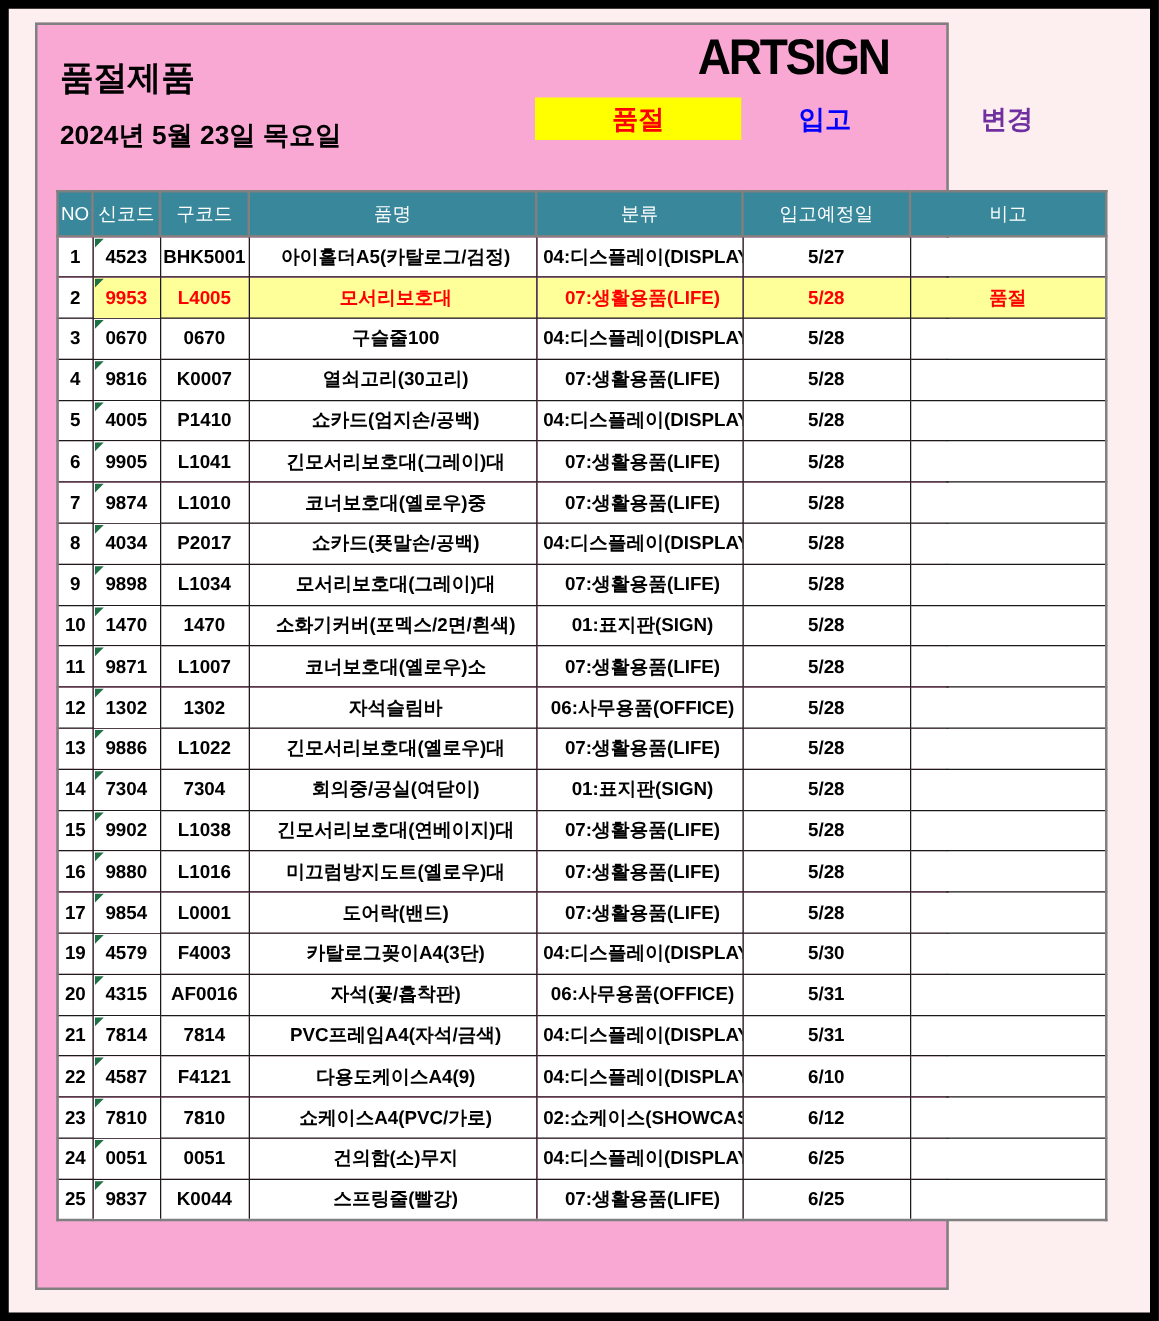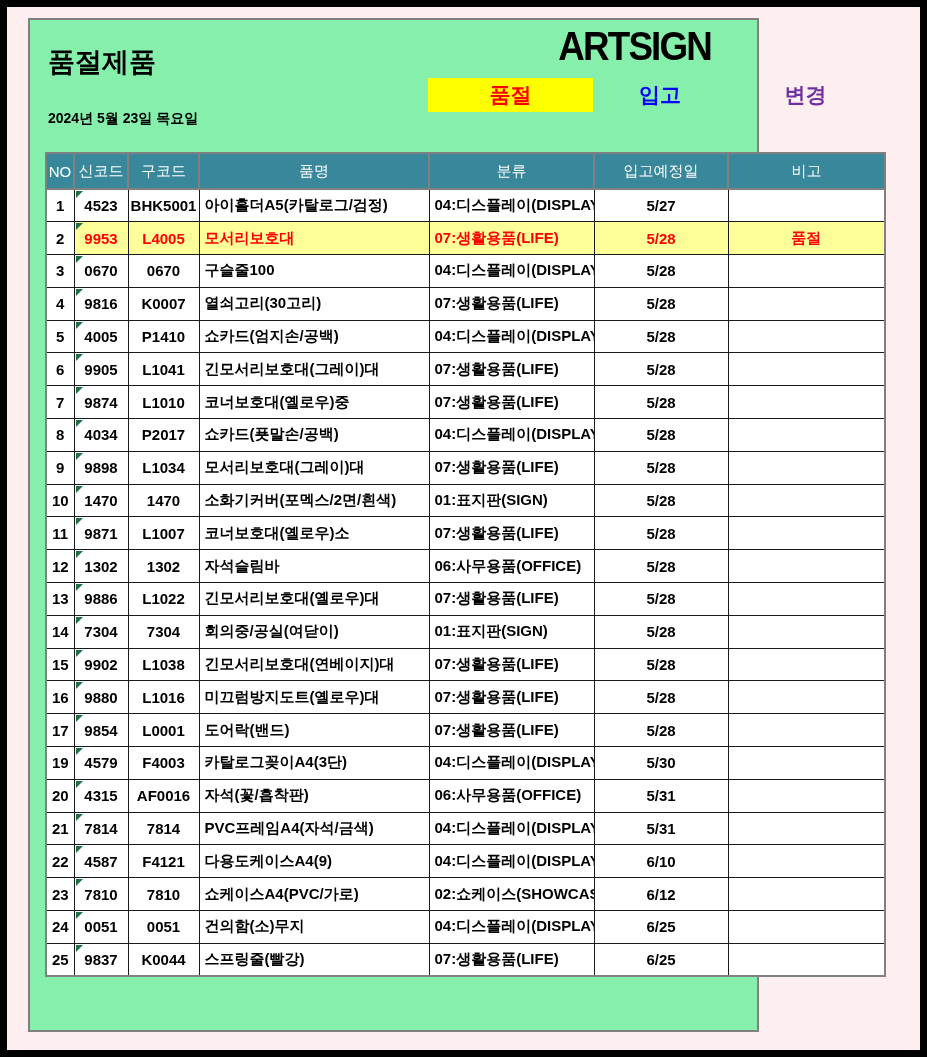--- a/index.html
+++ b/index.html
@@ -3,48 +3,48 @@
 <meta charset="utf-8">
 <style>
   * { margin:0; padding:0; box-sizing:border-box; }
   html,body { width:927px; height:1057px; }
   body { font-family:"Liberation Sans","DejaVu Sans",sans-serif; background:#000; position:relative; }
 
   .frame { position:absolute; inset:0; background:#000; }
   .paper-bg { position:absolute; left:7px; top:7px; right:7px; bottom:7px; background:#fdeef0; }
 
   .sheet { position:absolute; left:28px; top:18px; width:731px; height:1014px;
-           background:#86efac; border:2px solid #808080; }
+           background:#f9a8d4; border:2px solid #808080; }
 
   .page-title { position:absolute; left:18px; top:24px; font-size:27px; font-weight:800;
                 color:#000; letter-spacing:0px; }
 
   .logo { position:absolute; right:46px; top:4px; font-size:40px; font-weight:900;
           color:#000; letter-spacing:-2px; transform:scaleX(0.92); transform-origin:right; }
 
   .legend { position:absolute; left:398px; top:58px; display:flex; height:34px; }
   .legend-item { display:flex; align-items:center; justify-content:center;
                  font-size:21px; font-weight:800; height:34px; }
   .legend-item:nth-child(1) { width:165px; }
   .legend-item:nth-child(2) { width:134px; }
   .legend-item:nth-child(3) { width:157px; }
 
-  .date-line { position:absolute; left:18px; top:90px; font-size:14px; font-weight:800; color:#000; }
+  .date-line { position:absolute; left:18px; top:74px; font-size:21px; font-weight:800; color:#000; }
 
   table.stockout { position:absolute; left:15px; top:132px; width:839px;
                    border-collapse:collapse; table-layout:fixed;
                    border:2px solid #808080; }
   thead tr { height:36px; }
   th { background:#38879b; color:#ffffff; font-size:15px; font-weight:400;
        border:2px solid #808080; text-align:center; vertical-align:middle; }
   tbody tr { height:32.8px; }
   td { background:#ffffff; color:#000; font-size:15px; font-weight:700;
        border:1px solid #1a1a1a; text-align:center; vertical-align:middle;
        overflow:hidden; white-space:nowrap; }
-  td.c-name, td.c-category { text-align:left; padding-left:5px; }
+  td.c-name, td.c-category { text-align:center; padding-left:5px; }
   td.c-newcode { position:relative; }
 
   tr.highlight td { background:#ffff99; color:#ff0000; }
   tr.highlight td.c-no { background:#ffffff; color:#000; }
 
   .tri { position:absolute; left:1px; top:1px; width:0; height:0;
          border-top:7px solid #1e7145; border-right:7px solid transparent; }
 </style>
 </head>
 <body>

